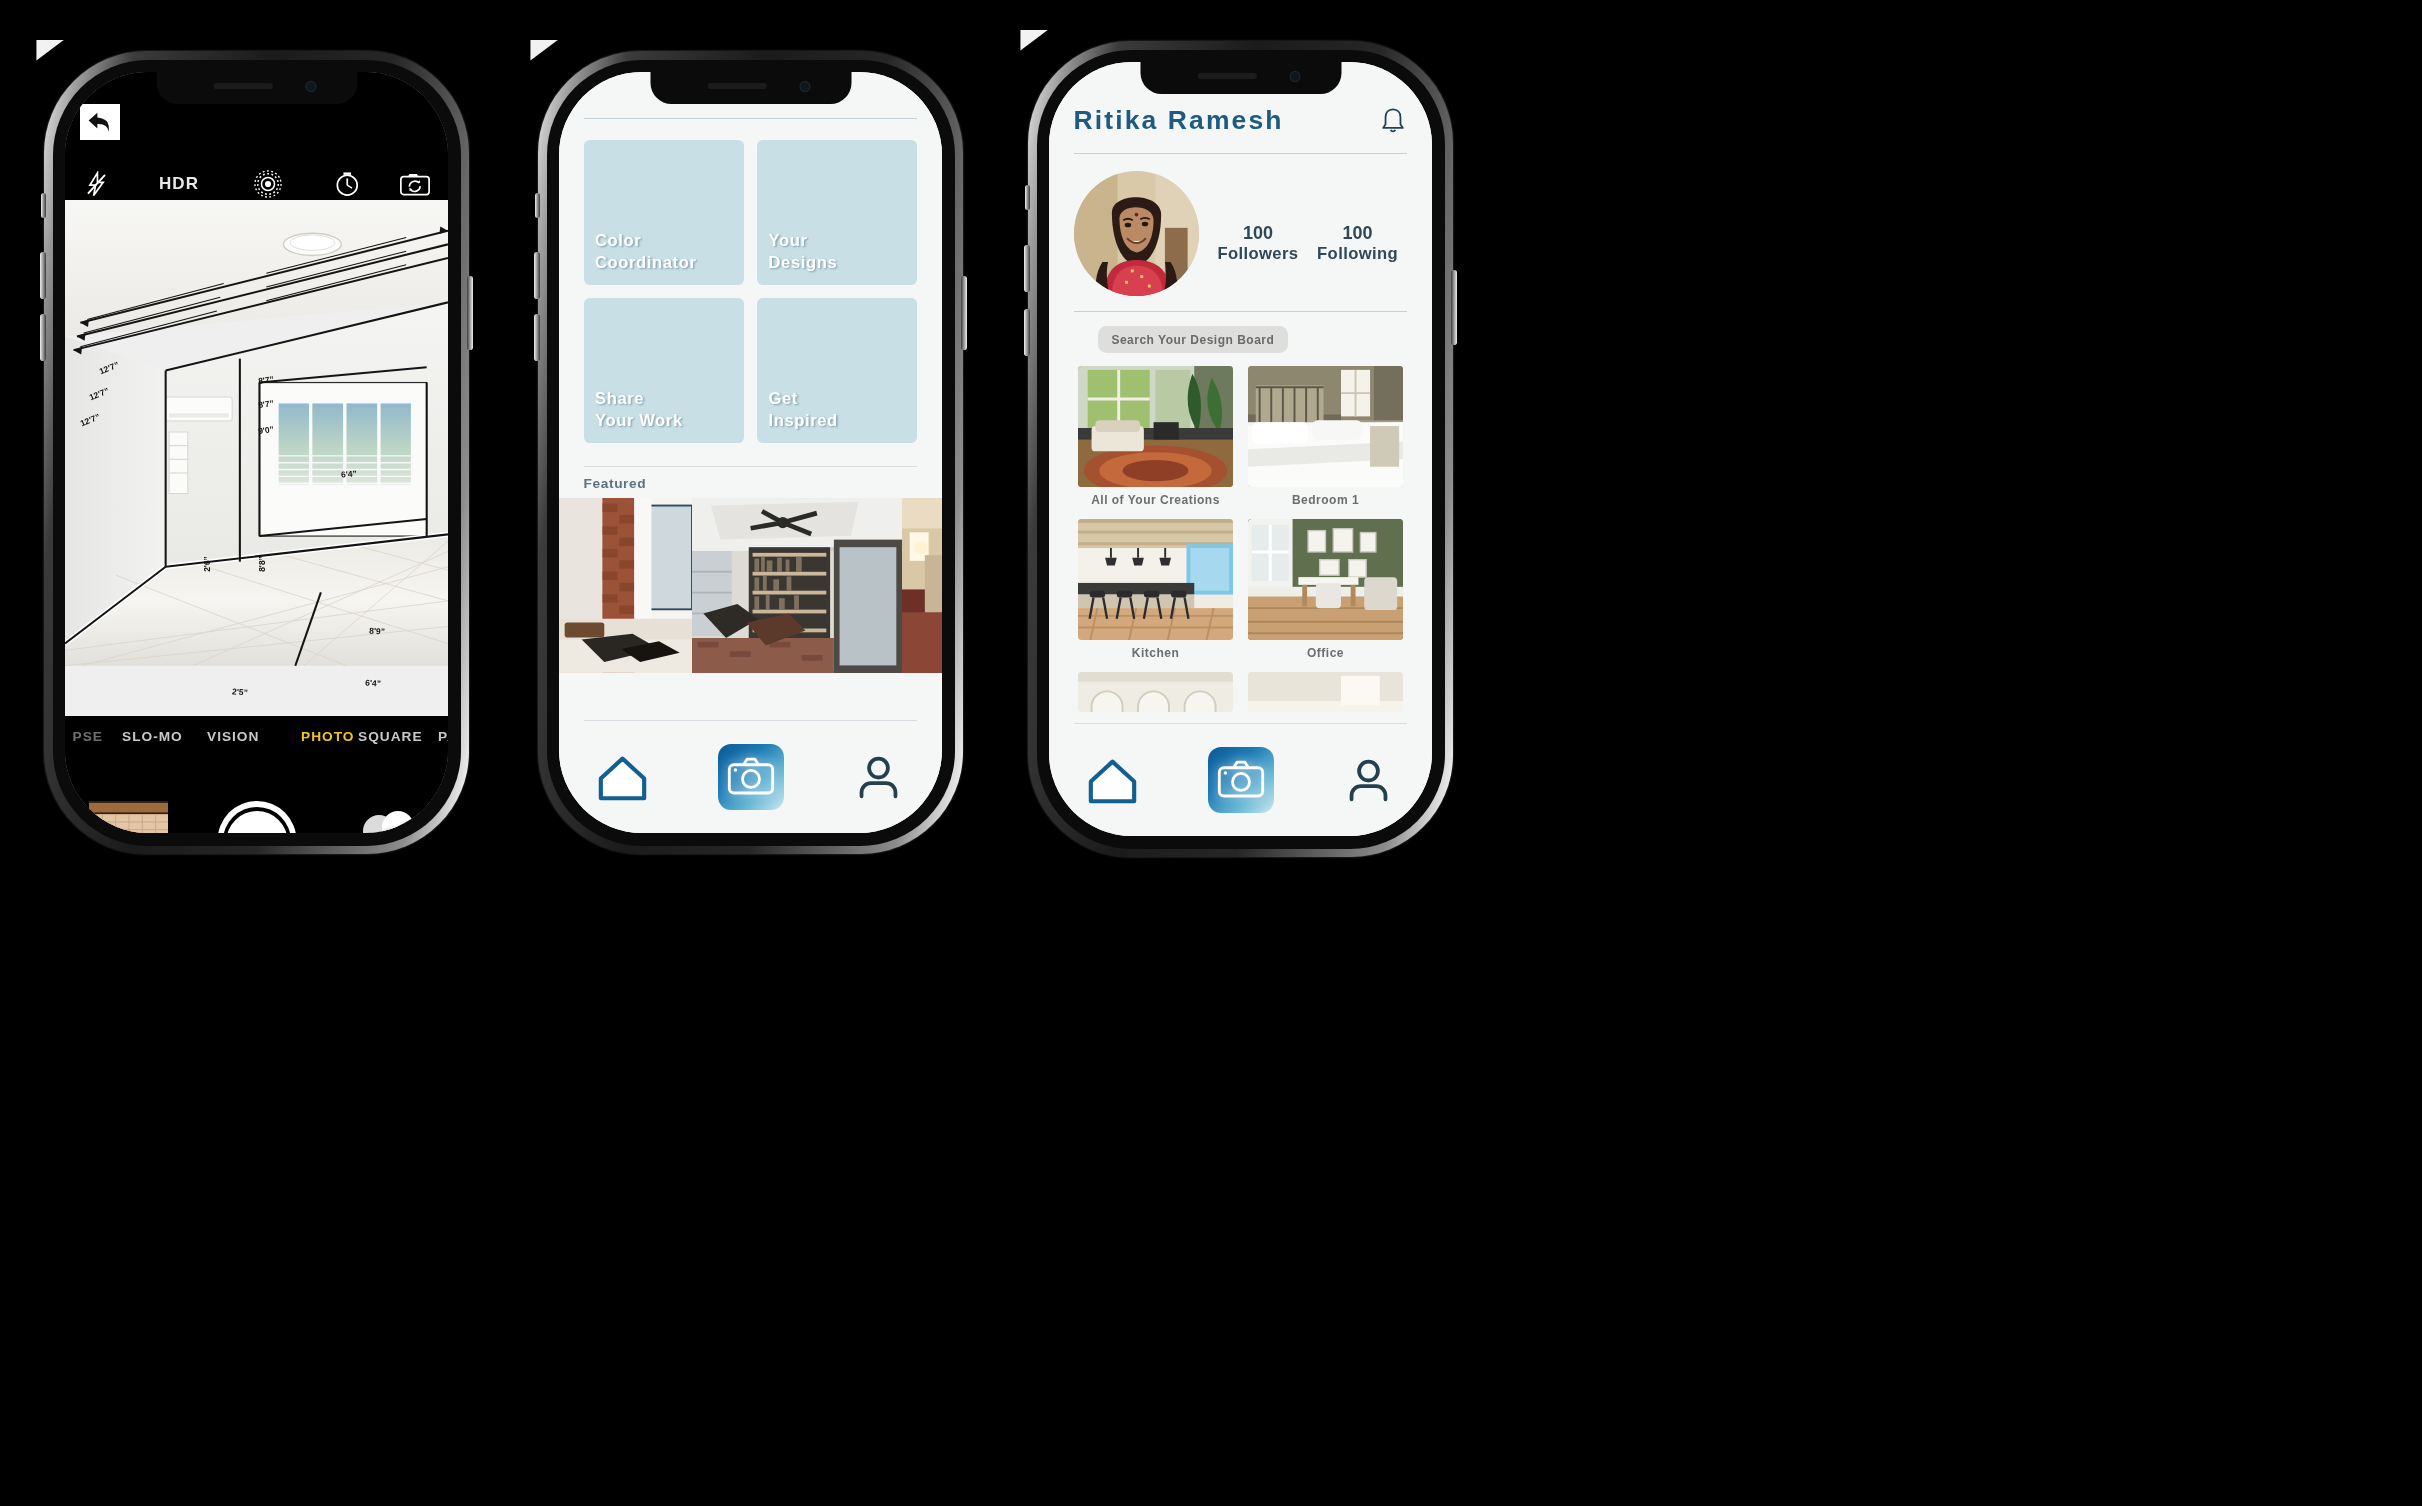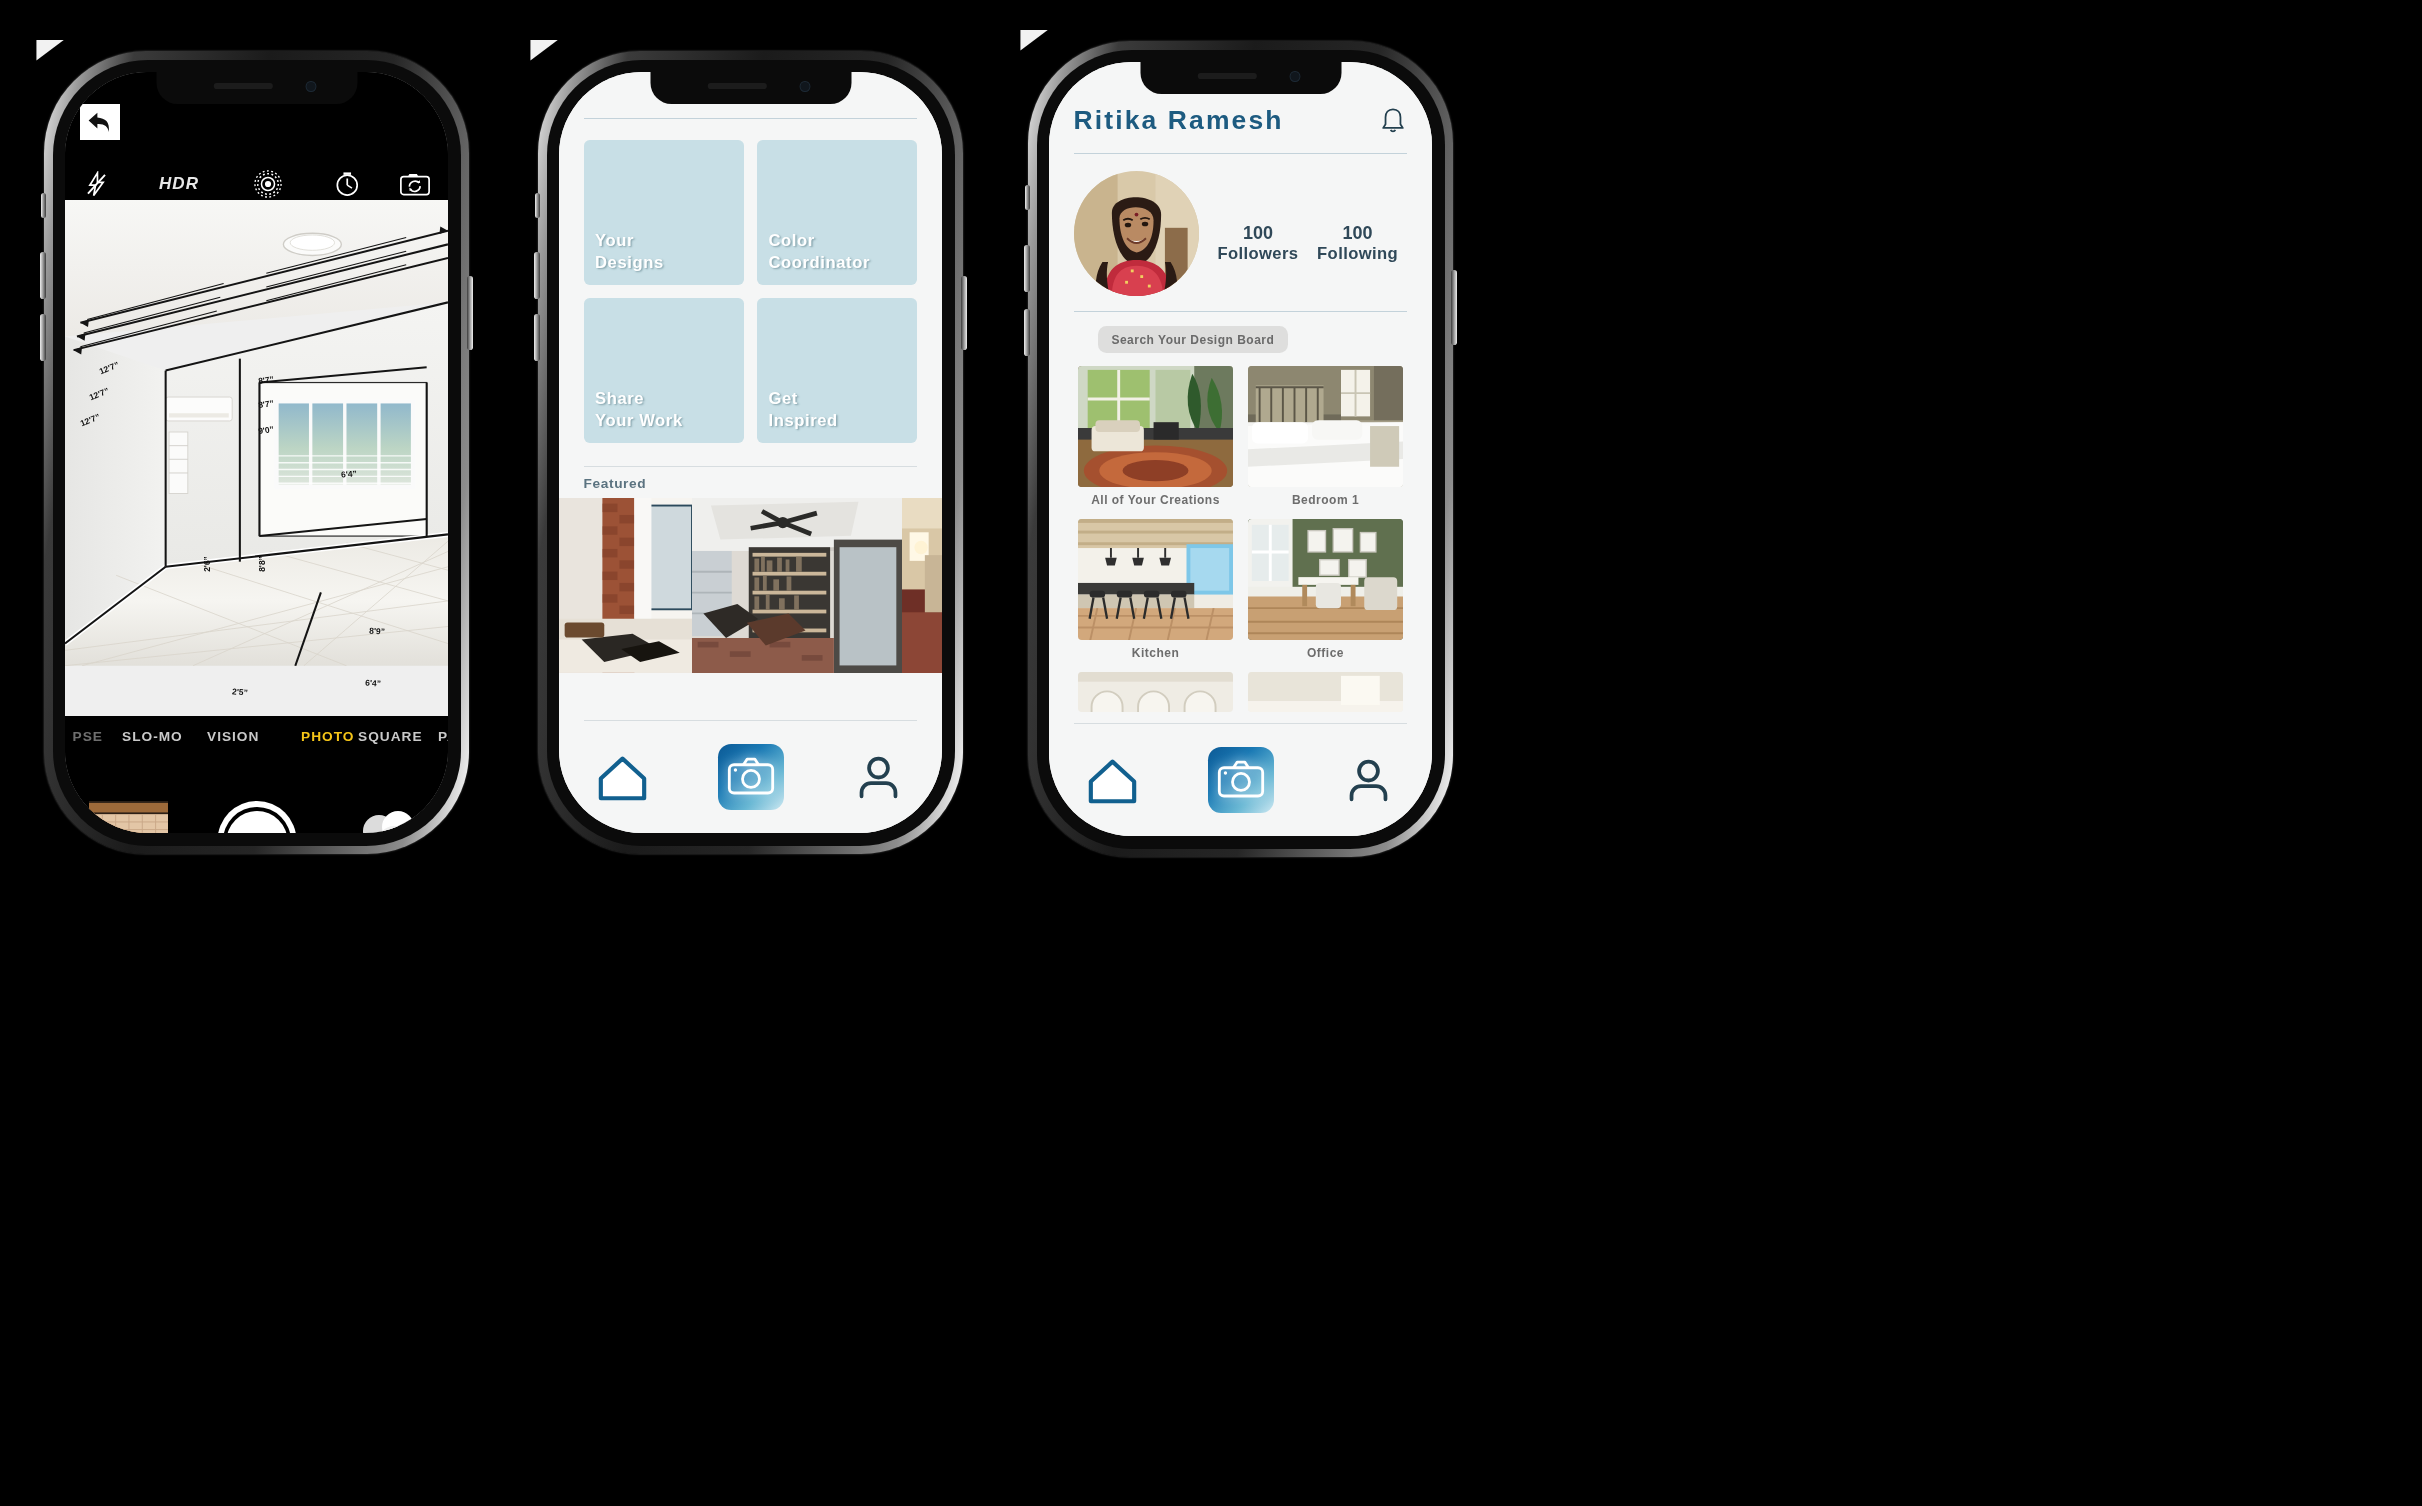--- a/index.html
+++ b/index.html
@@ -55,21 +55,21 @@
   #phone1 { left:44px; top:51px; width:425px; height:803px; }
   .cam-screen{ position:absolute; inset:0; background:#000; }
   .cam-topbar{ position:absolute; left:0; right:0; top:0; height:128px; background:#000; z-index:20;}
   .back-chip{
     position:absolute; left:15px; top:32px; width:40px; height:36px;
     background:#fff; display:flex; align-items:center; justify-content:center;
   }
   .back-chip svg{ width:28px; height:26.5px; }
   .cam-iconrow{ position:absolute; left:0; right:0; top:91px; height:42px;
     display:flex; align-items:center; z-index:21;}
-  .ci{ display:flex; align-items:flex-end; justify-content:center; color:#fff;font-style:italic; }
+  .ci{ display:flex; align-items:flex-end; justify-content:center; color:#fff; }
   .ci-flash{ width:62px; }
   .ci-hdr{ width:104px; font-size:17px; font-weight:700; letter-spacing:1.1px; color:#e9e9e9; }
   .ci-live{ width:74px; }
   .ci-timer{ width:85px; }
   .ci-flip{ flex:1; justify-content:flex-end; padding-right:17px; }
 
   .cam-preview{ position:absolute; left:0; right:0; top:128px; height:517px; overflow:hidden; background:#efefef;}
   .room{ position:absolute; inset:0; }
   .mode-strip{ position:absolute; left:0; right:0; top:644px; height:40px; background:#000; z-index:25;
     display:flex; align-items:center; }
@@ -410,24 +410,24 @@
         <div class="spk"></div>
         <div class="cam"></div>
       </div>
       <div class="app">
         <div class="app-header">
           <div class="hdr-rule"></div>
         </div>
 
         <div class="tiles" id="home-tiles">
             <div class="tile" style="background: rgb(200, 223, 230);">
+              <span>Color<br>Coordinator</span>
+            </div>
+            <div class="tile" style="background: rgb(200, 223, 230);">
               <span>Your<br>Designs</span>
-            </div>
-            <div class="tile" style="background: rgb(200, 223, 230);">
-              <span>Color<br>Coordinator</span>
             </div>
             <div class="tile" style="background: rgb(200, 223, 230);">
               <span>Share<br>Your Work</span>
             </div>
             <div class="tile" style="background: rgb(200, 223, 230);">
               <span>Get<br>Inspired</span>
             </div>
           </div>
 
         <div class="sect-rule"></div>

